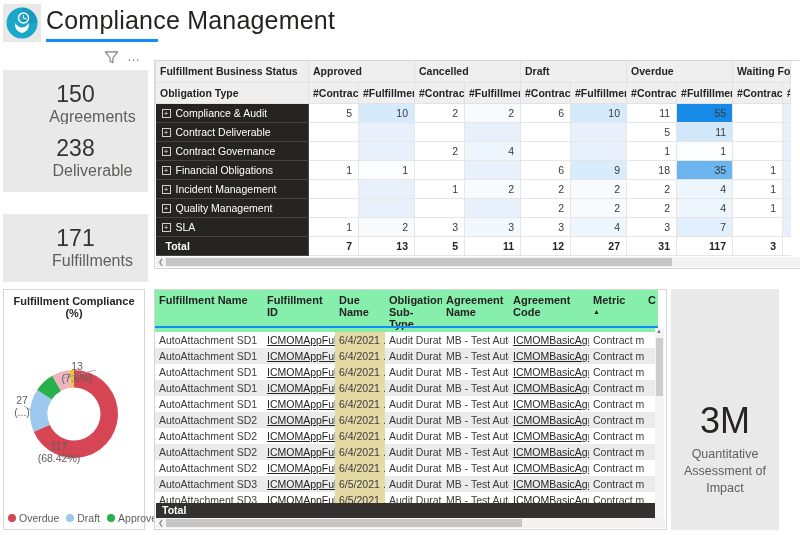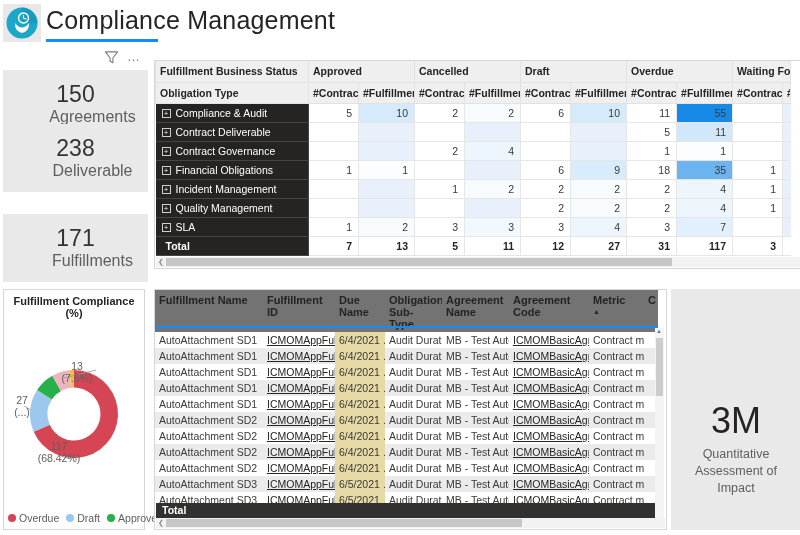--- a/index.html
+++ b/index.html
@@ -19,21 +19,21 @@
   .kpi-card { left:3px; width:145px; height:68px; background:#e9e9e9;
     display:flex; flex-direction:column; align-items:center; justify-content:center; }
   .kpi-value { font-size:23px; color:#333; line-height:1.05; }
   .kpi-label { font-size:16px; color:#605e5c; margin-top:1px;margin-left:34px; }
 
   
   .panel { border:1px solid #d6d6d6; background:#fff; }
   #matrix-panel { left:154px; top:60px; width:748px; height:209px; overflow:hidden; }
   #donut-panel  { left:3px;  top:289px; width:142px; height:241px; }
   #table-panel  { left:154px; top:289px; width:513px; height:241px; overflow:hidden; }
-  #impact-card  { left:671px; top:289px; width:130px; height:241px; background:#e9e9e9;
+  #impact-card  { left:671px; top:289px; width:108px; height:241px; background:#e9e9e9;
      display:flex; flex-direction:column; align-items:center; justify-content:center; padding-top:78px; }
 
   
   #matrix { border-collapse:collapse; table-layout:fixed; width:635px; font-size:10.5px; }
   #matrix th, #matrix td { overflow:hidden; white-space:nowrap; }
   #matrix thead th { background:#efefef; text-align:left; font-weight:bold; color:#252423;
      padding:3px 4px; border:1px solid #e2e2e2; border-top:none; font-size:10.5px; }
   #matrix thead tr:first-child th { height:21px; }
   #matrix thead tr:last-child th { height:21px; }
   #matrix td { border:1px solid #e6e6e6; padding:2px 6px 2px 2px; text-align:right;
@@ -57,21 +57,21 @@
   #donut-title { text-align:center; font-size:11px; font-weight:bold; color:#252423; padding-top:5px; }
   .donut-label { position:absolute; font-size:10.5px; color:#605e5c; line-height:1.15; text-align:center; }
   #donut-legend { position:absolute; left:4px; bottom:5px; right:2px; display:flex; align-items:center; gap:7px; font-size:10.5px; color:#605e5c; }
   .leg-item { display:flex; align-items:center; gap:3px; }
   .leg-dot { width:8px; height:8px; border-radius:50%; display:inline-block; }
   #legend-arrow { margin-left:auto; font-size:8px; color:#252423; }
 
   
   #ftable { border-collapse:collapse; table-layout:fixed; width:503px; font-size:10.5px; }
   #ftable th { text-align:left; font-weight:bold; font-size:11px; vertical-align:top;
-     padding:4px 4px 2px 4px; color:#252423; background:#737373; height:35px;
+     padding:4px 4px 2px 4px; color:#252423; background:#86efac; height:35px;
      white-space:normal; overflow:hidden; }
   #ftable td { padding:2px 4px; height:16px; overflow:hidden; white-space:nowrap; color:#3b3a39;
      border:none; }
   #ftable tbody tr:nth-child(even) { background:#ebebeb; }
   #ftable td.due { background:#e5d9a5; }
   #ftable td.link { text-decoration:underline; color:#252423; }
   .sort-arrow { display:block; font-size:7px; color:#252423; margin-top:2px; }
   #table-blue-line { position:absolute; left:0; top:36px; width:503px; height:2px; background:#118DFF; }
   #table-total-bar { position:absolute; left:1px; width:501px; height:16px; background:#323130;
      color:#fff; font-weight:bold; font-size:10.5px; padding:1px 6px; }

